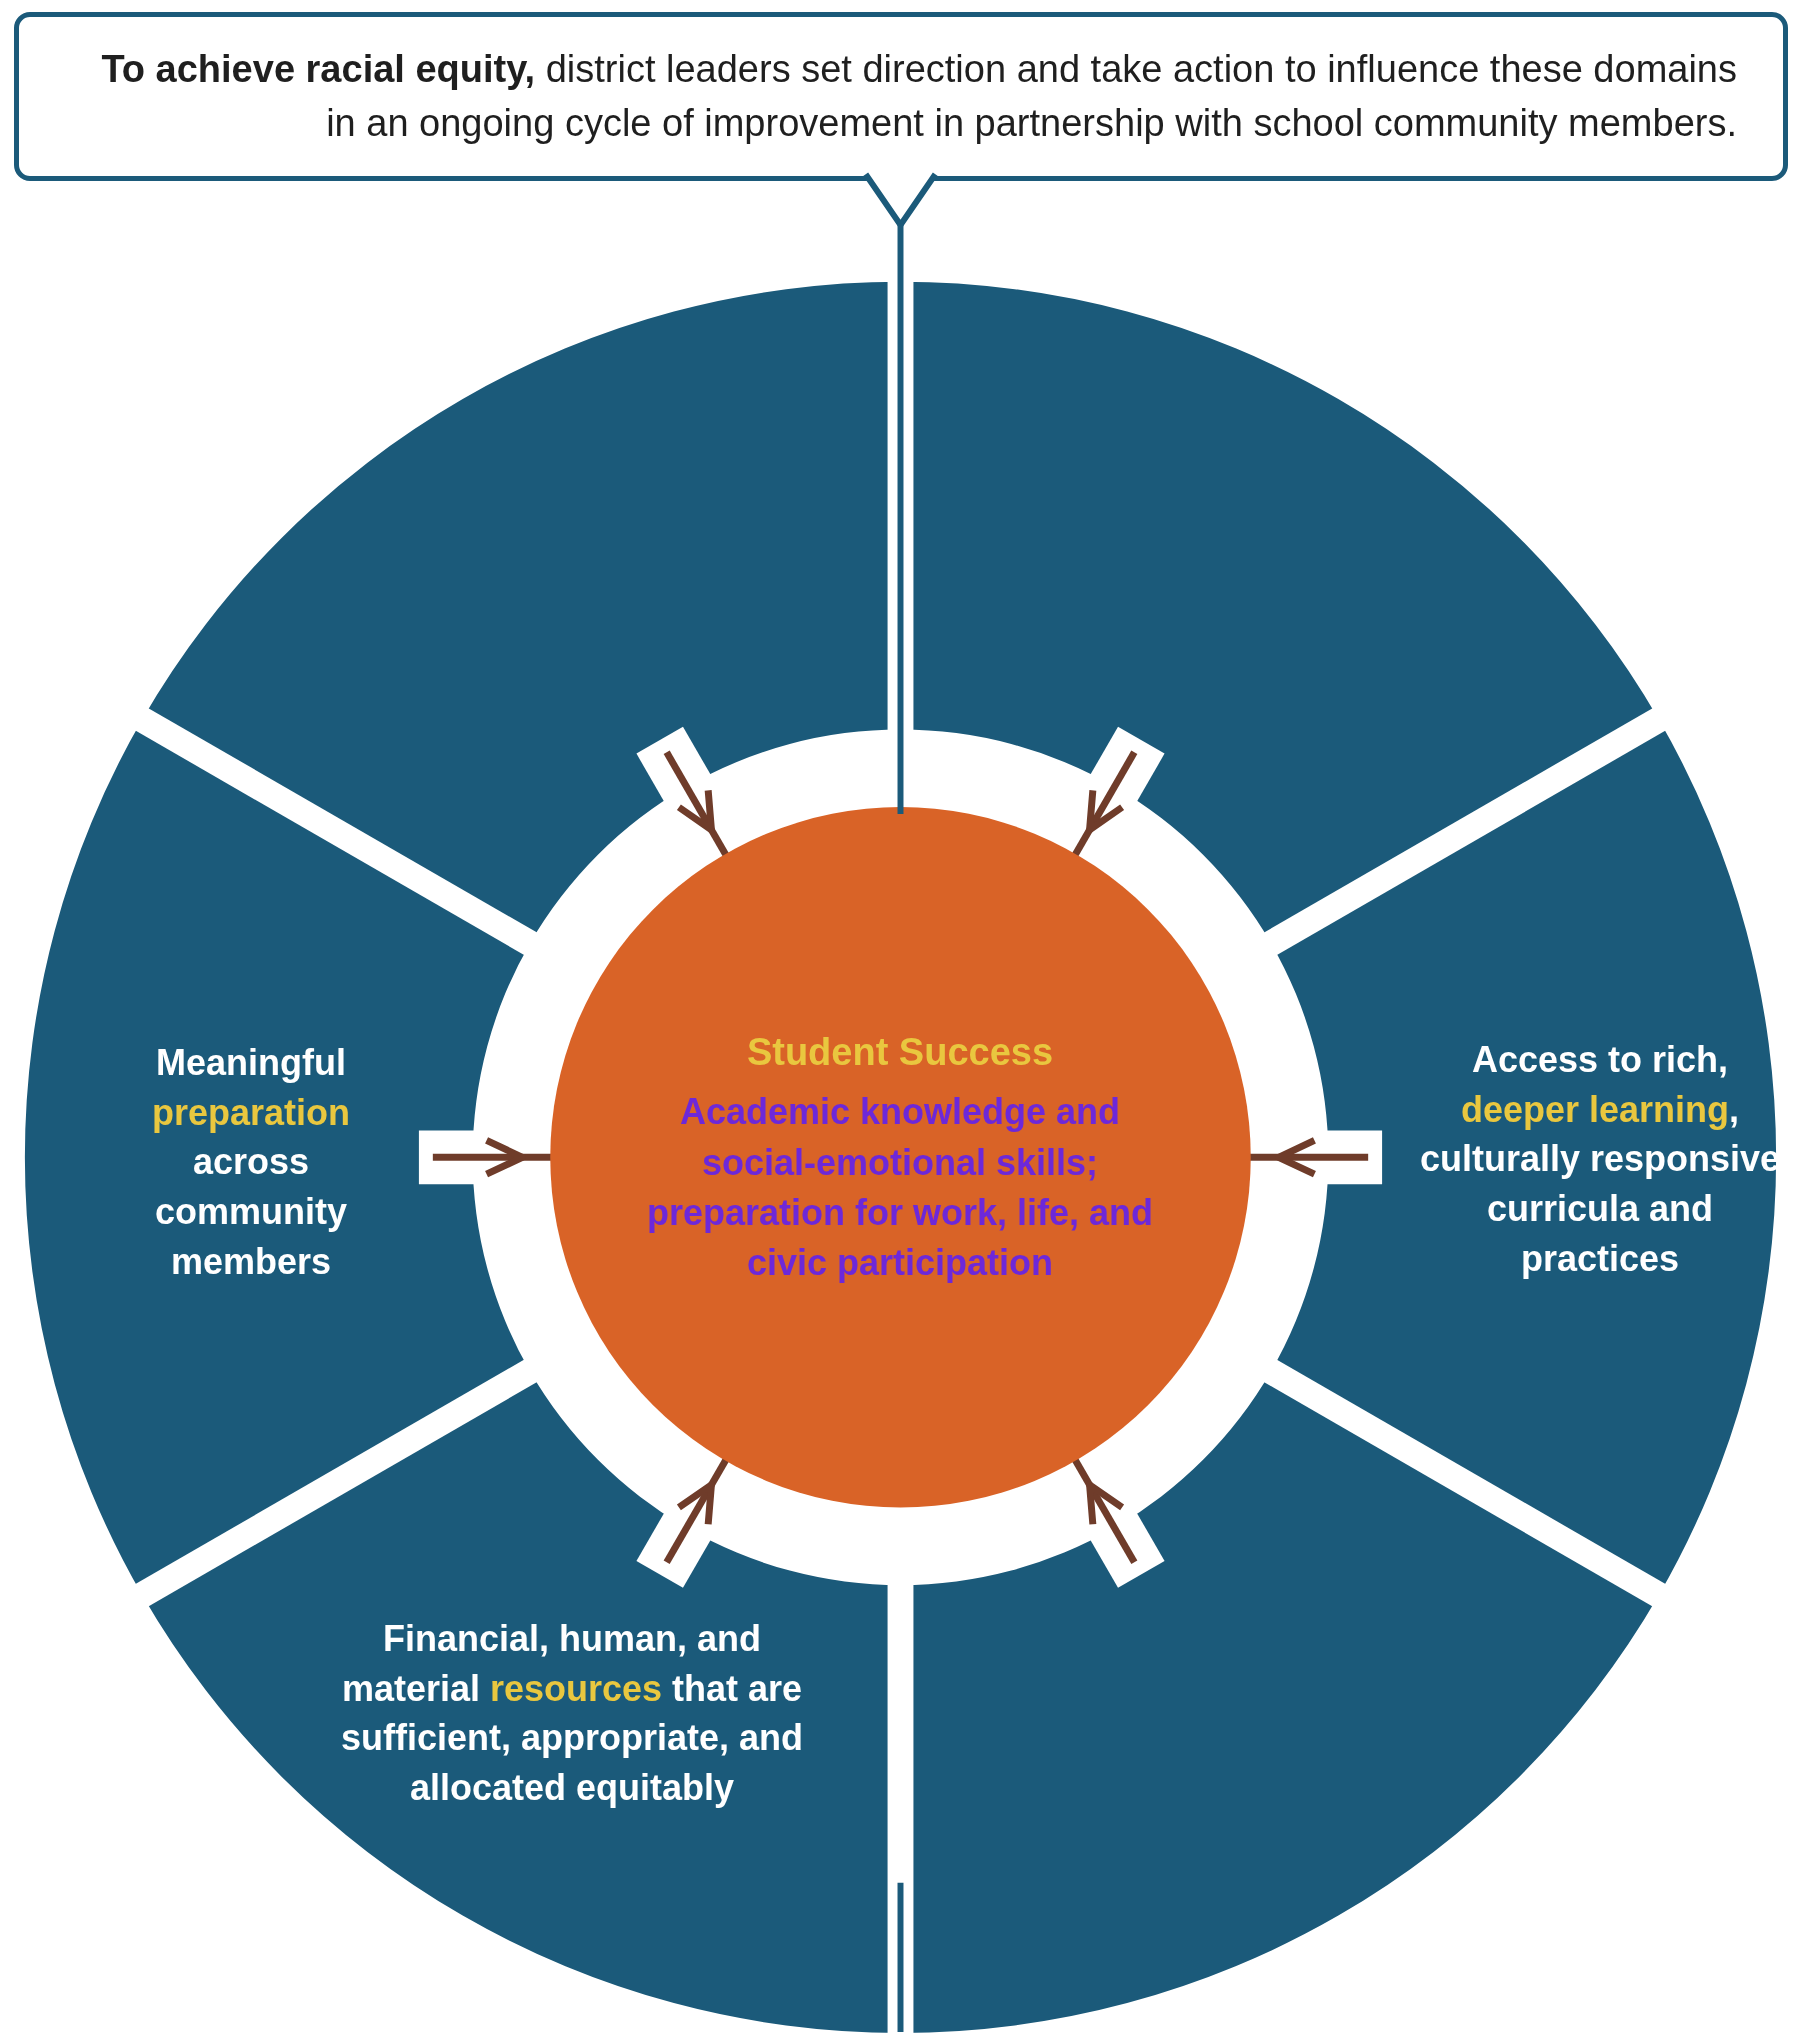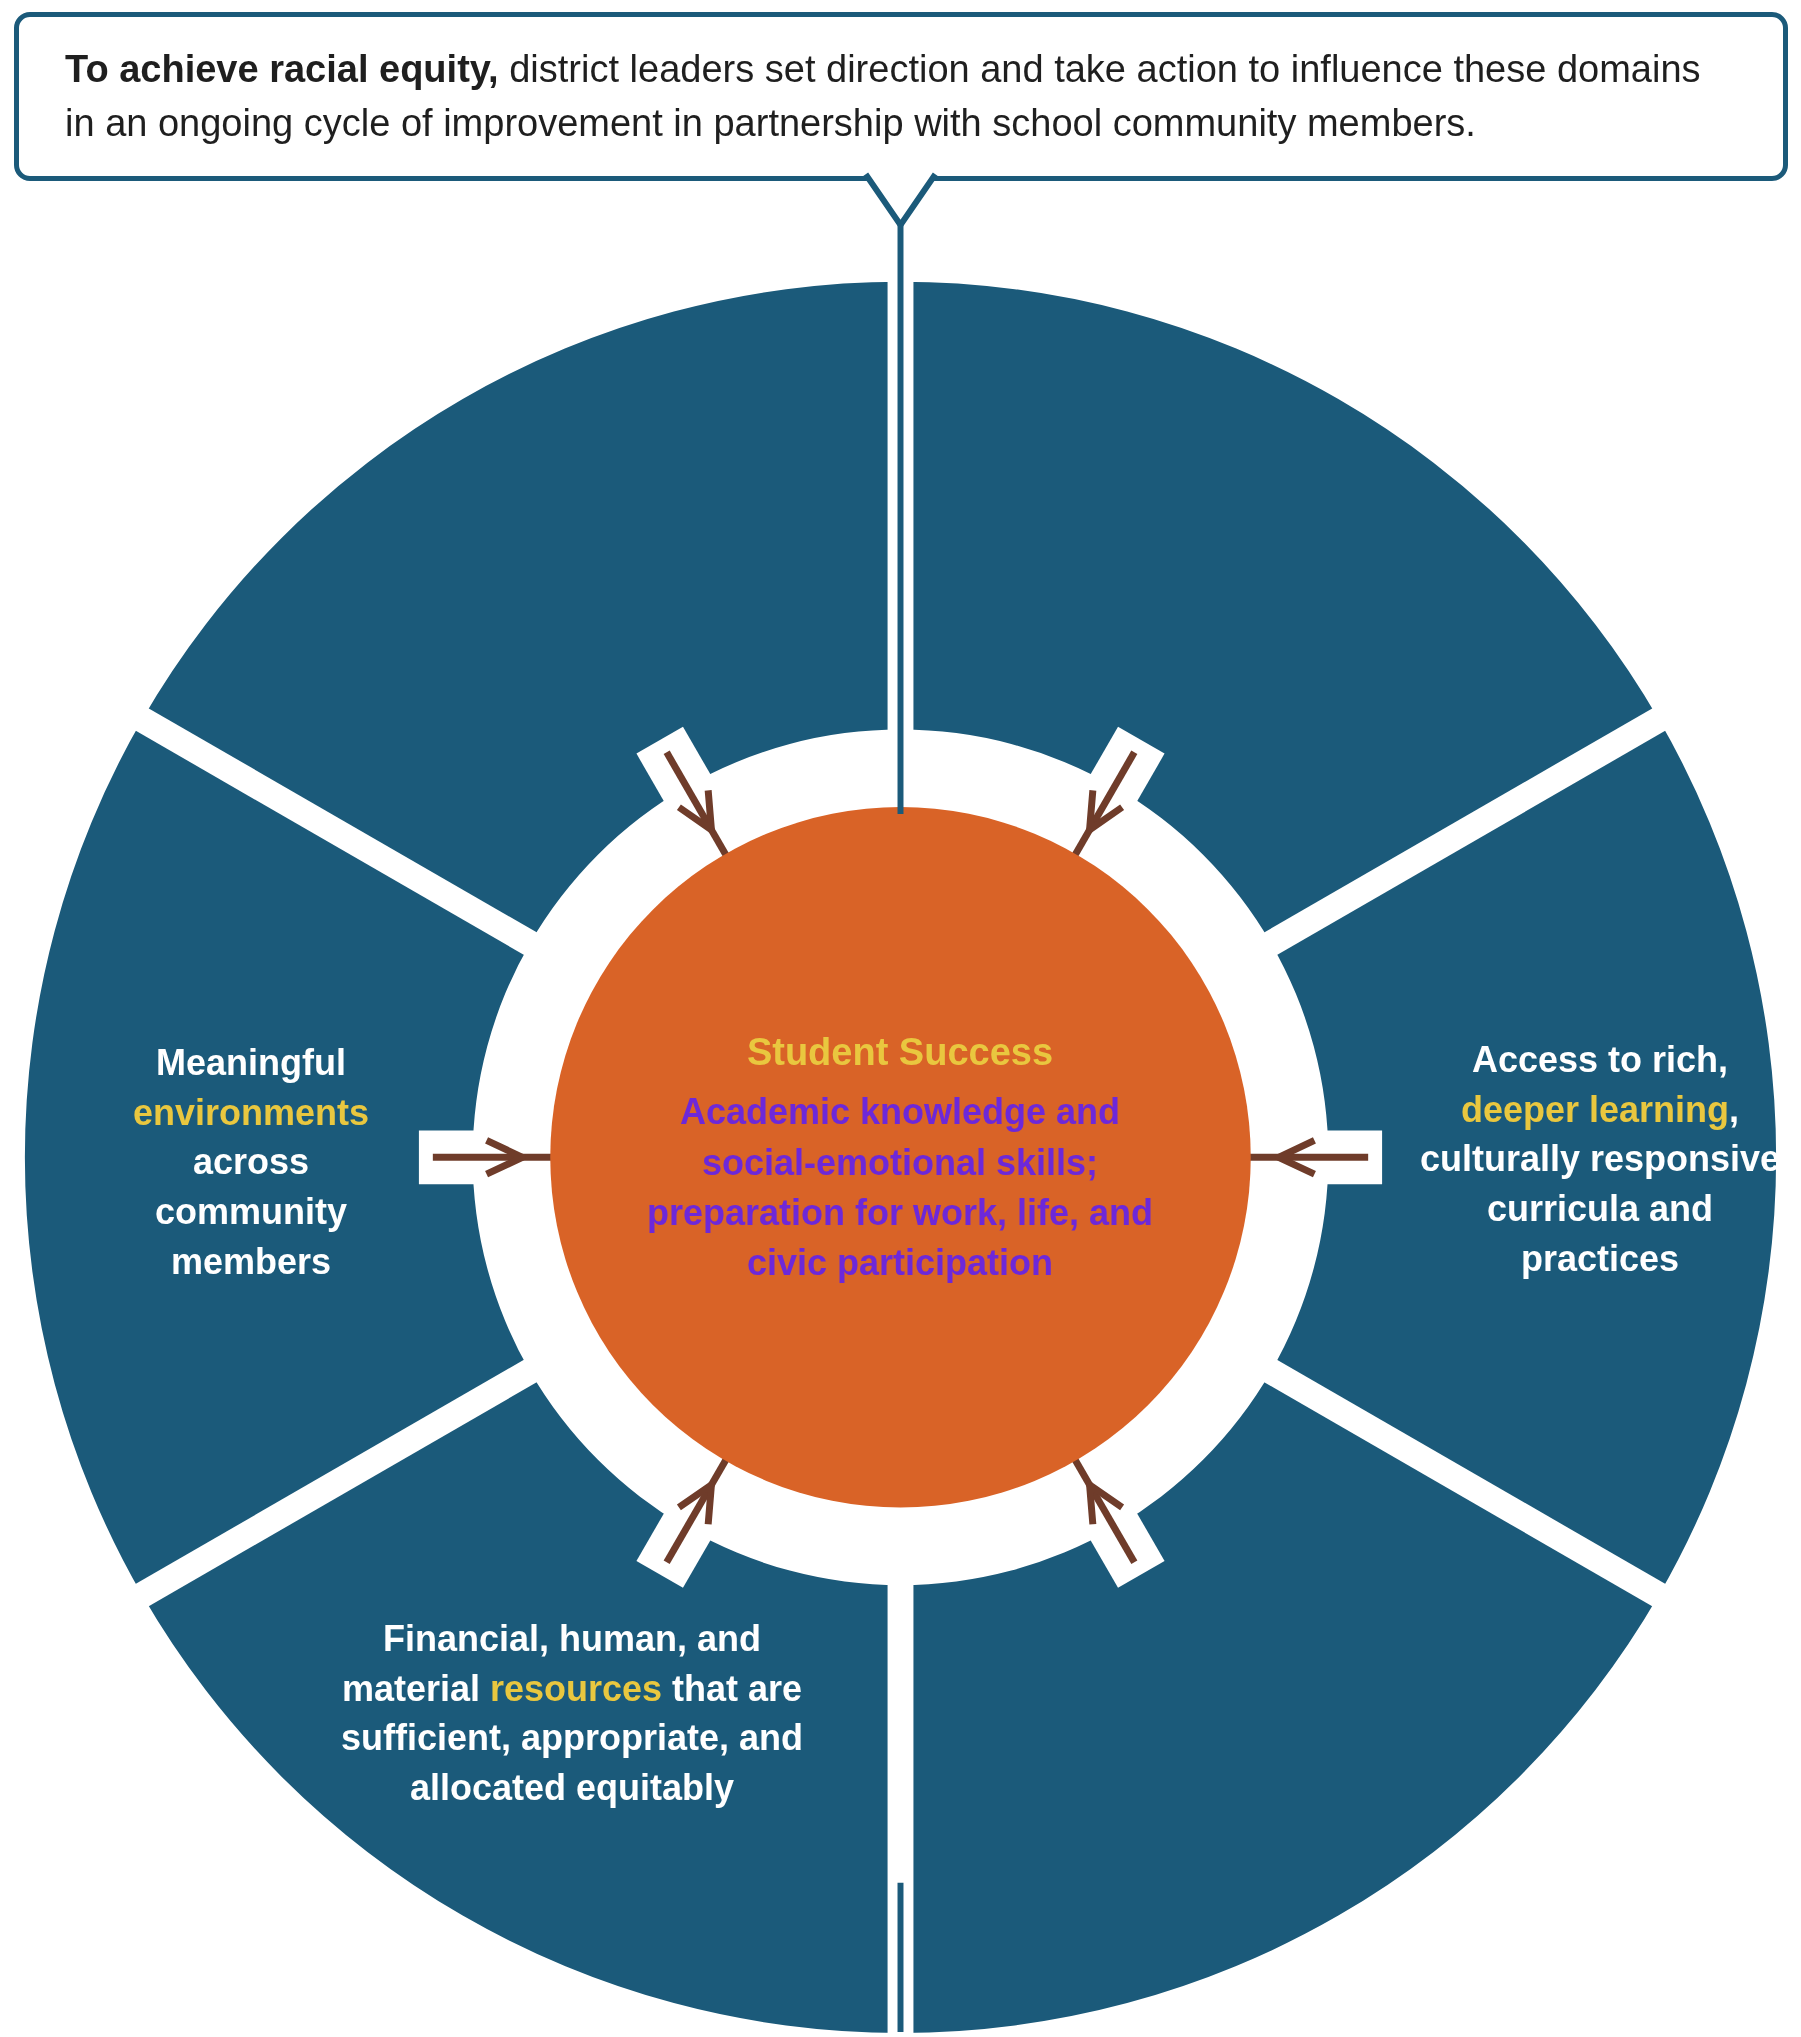--- a/index.html
+++ b/index.html
@@ -19,21 +19,21 @@
     box-sizing:border-box;
     border:5px solid var(--ring,#1b5a7a);
     border-radius:16px;
     background:#ffffff;
     display:flex;align-items:center;justify-content:center;
     z-index:1;
   }
   .banner-text{
     margin:0;
     width:1672px;
-    text-align:left;
+    text-align:right;
     font-size:38px;
     line-height:1.42;
     color:var(--text,#1f1f1f);
     font-weight:400;
   }
   .banner-text strong{font-weight:700;}
   
   svg.wheel{
     position:absolute;left:0;top:0;width:1802px;height:2038px;
     z-index:2;pointer-events:none;
@@ -121,21 +121,21 @@
       <path d="M 711.7 794.2 L 715 833.9 L 682.3 811.2" class="chev"></path>
       <circle cx="905" cy="1163" r="352" class="hub"></circle>
       <path d="M 870 175 L 940 175 L 905 226 Z" class="vfill"></path>
       <path d="M 870 175 L 905 226 L 940 175" class="vline"></path>
       <line x1="905" y1="222" x2="905" y2="818" class="connector"></line>
       <line x1="905" y1="1892" x2="905" y2="2042" class="connector"></line>
     </svg>
 
   <div class="seg-text pos-r"><span>Access to rich, </span><span class="hl">deeper learning</span><span>, culturally responsive curricula and practices</span></div>
   <div class="seg-text pos-bl"><span>Financial, human, and material </span><span class="hl">resources</span><span> that are sufficient, appropriate, and allocated equitably</span></div>
-  <div class="seg-text pos-l"><span>Meaningful </span><span class="hl">environments</span><span> across community members</span></div>
+  <div class="seg-text pos-l"><span>Meaningful </span><span class="hl">preparation</span><span> across community members</span></div>
 
   <div class="hub-text">
     <div class="hub-title">Student Success</div>
     <div class="hub-body">Academic knowledge and social-emotional skills; preparation for work, life, and civic participation</div>
   </div>
 
 </div>
 
 
 </body></html>

